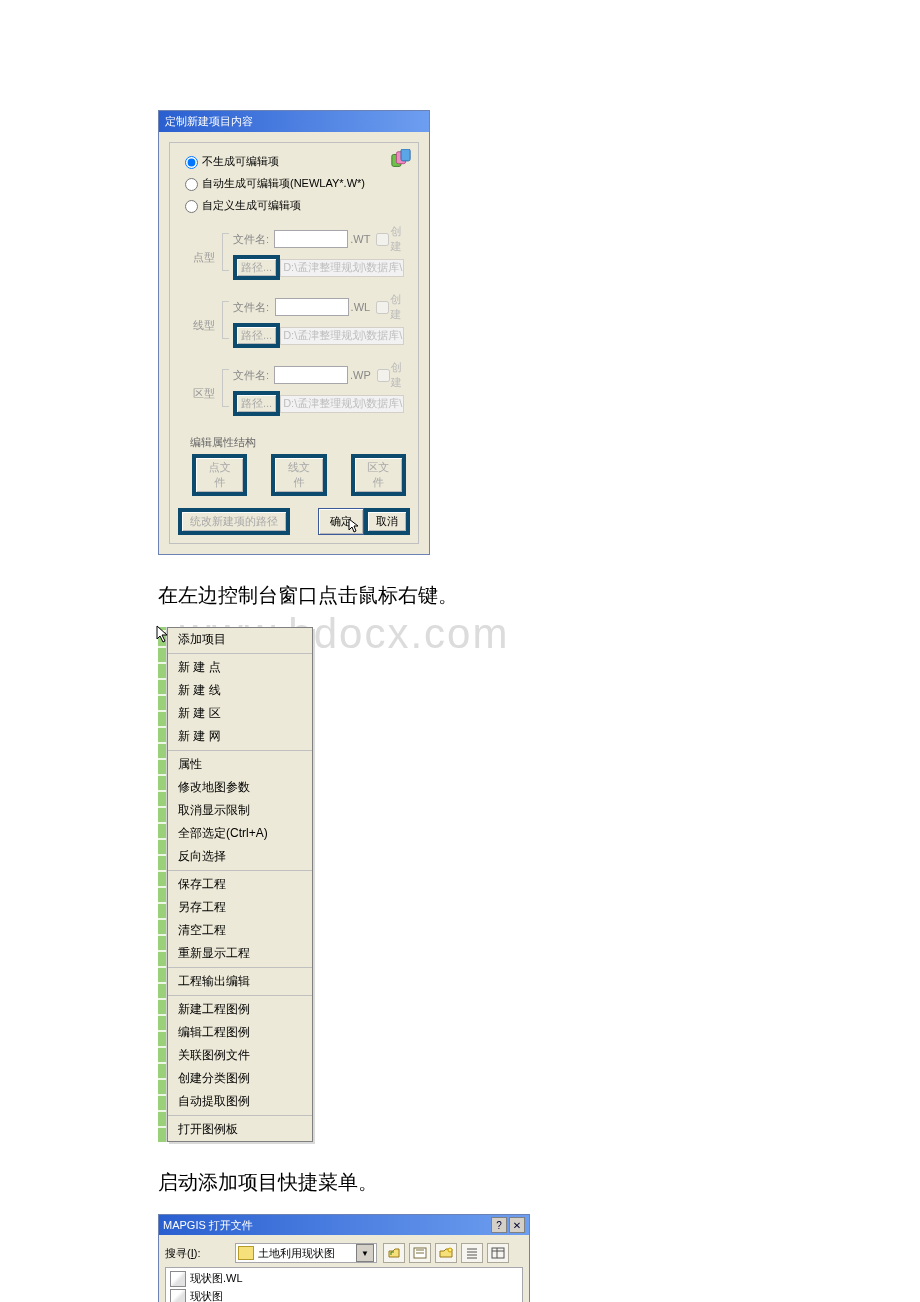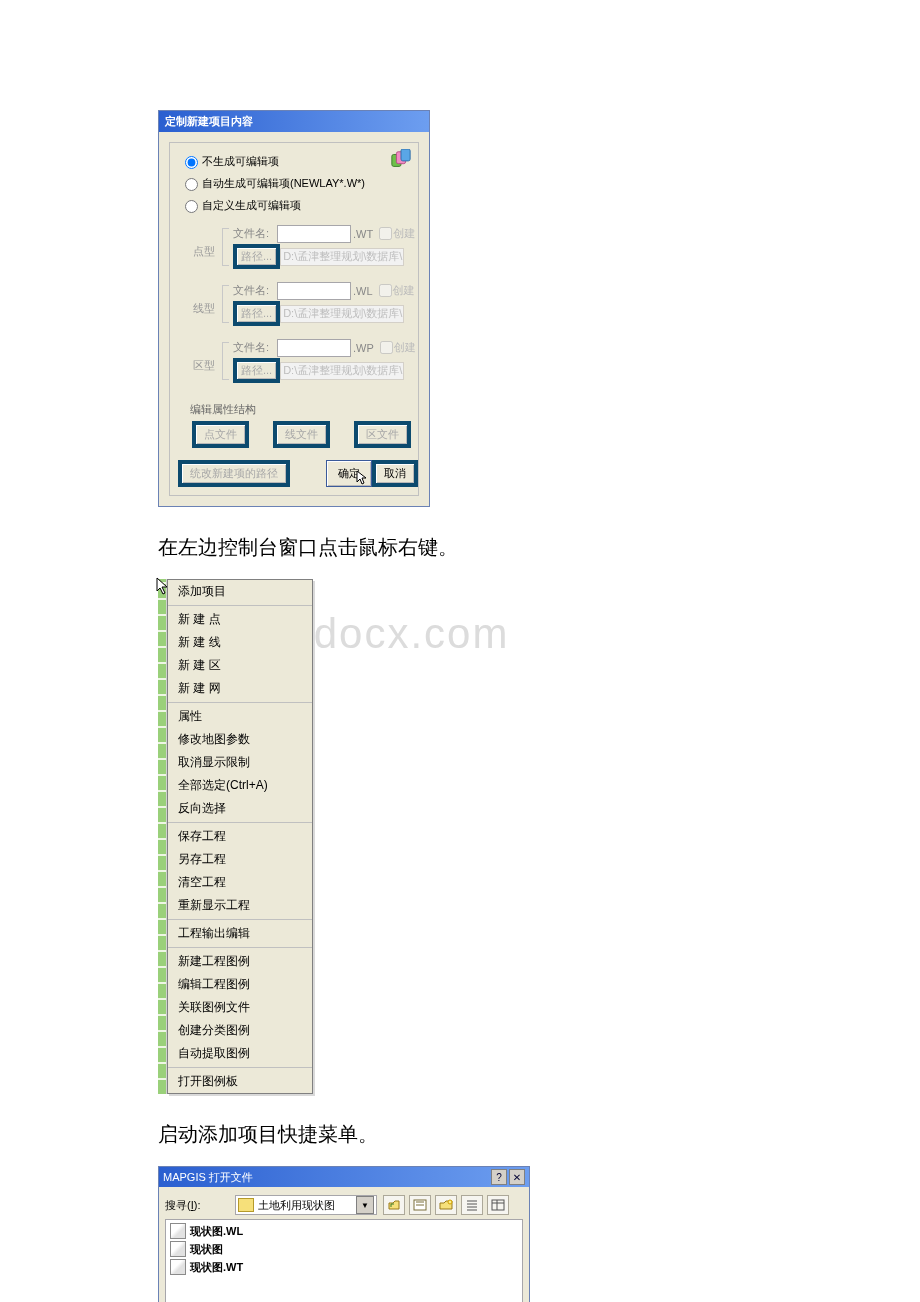--- a/index.html
+++ b/index.html
@@ -33,28 +33,28 @@
     z-index: 1;
     border: 1px solid #6b82b5;
     background: #ece9d8;
     font-size: 11px;
   }
   .dlg-title {
     background: linear-gradient(to right, #2a5fd0, #6d9ef0);
     color: #fff;
     padding: 3px 6px;
     font-size: 11px;
-    font-weight: bold;
+    font-weight: normal;
   }
   .dlg-body {
     padding: 10px;
   }
   .win-groupbox {
     border: 1px solid #c0c0c0;
-    padding: 8px 0 8px 8px;
+    padding: 8px 8px 8px 8px;
     position: relative;
   }
   .radio-row { display:flex; align-items:center; margin: 2px 0 6px 2px; }
   .radio-row input { margin-right:4px; }
   .cards-icon {
     position:absolute; top:6px; right:6px; width:22px; height:20px;
   }
   .sub-block { margin-left: 8px; }
   .type-row { display:flex; align-items:center; margin: 10px 0; }
   .type-label { width:36px; padding-top:10px; color:#999; text-align:center; }
@@ -142,21 +142,21 @@
     display:flex; align-items:center; justify-content:center; font-size:8px;
   }
   .tool-icons { display:flex; gap:4px; margin-left:6px; }
   .tool-ic {
     width:20px;height:18px;border:1px solid #aca899;background:#f6f5f0;
     display:flex;align-items:center;justify-content:center;font-size:11px;color:#7a6f3a;
   }
   .file-area {
     background:#fff; border:1px solid #a7a6aa; height:108px; margin:4px 0; padding:2px;
   }
-  .file-item { display:flex; align-items:center; padding:1px 2px; font-size:11px;font-weight:bold; }
+  .file-item { display:flex; align-items:flex-start; padding:1px 2px; font-size:11px; }
   .file-ic {
     width:14px;height:14px;border:1px solid #8b8b8b; margin-right:4px;
     background:linear-gradient(135deg,#fff 0 40%,#e2e2e2 60% 100%);
   }
   .cursor-small { position:absolute; }
   .folder-ic { width:14px;height:12px;background:#f6e07a;border:1px solid #b59a2a;margin-right:4px; }
   .underline { text-decoration: underline; }
 </style>
 </head>
 <body>

